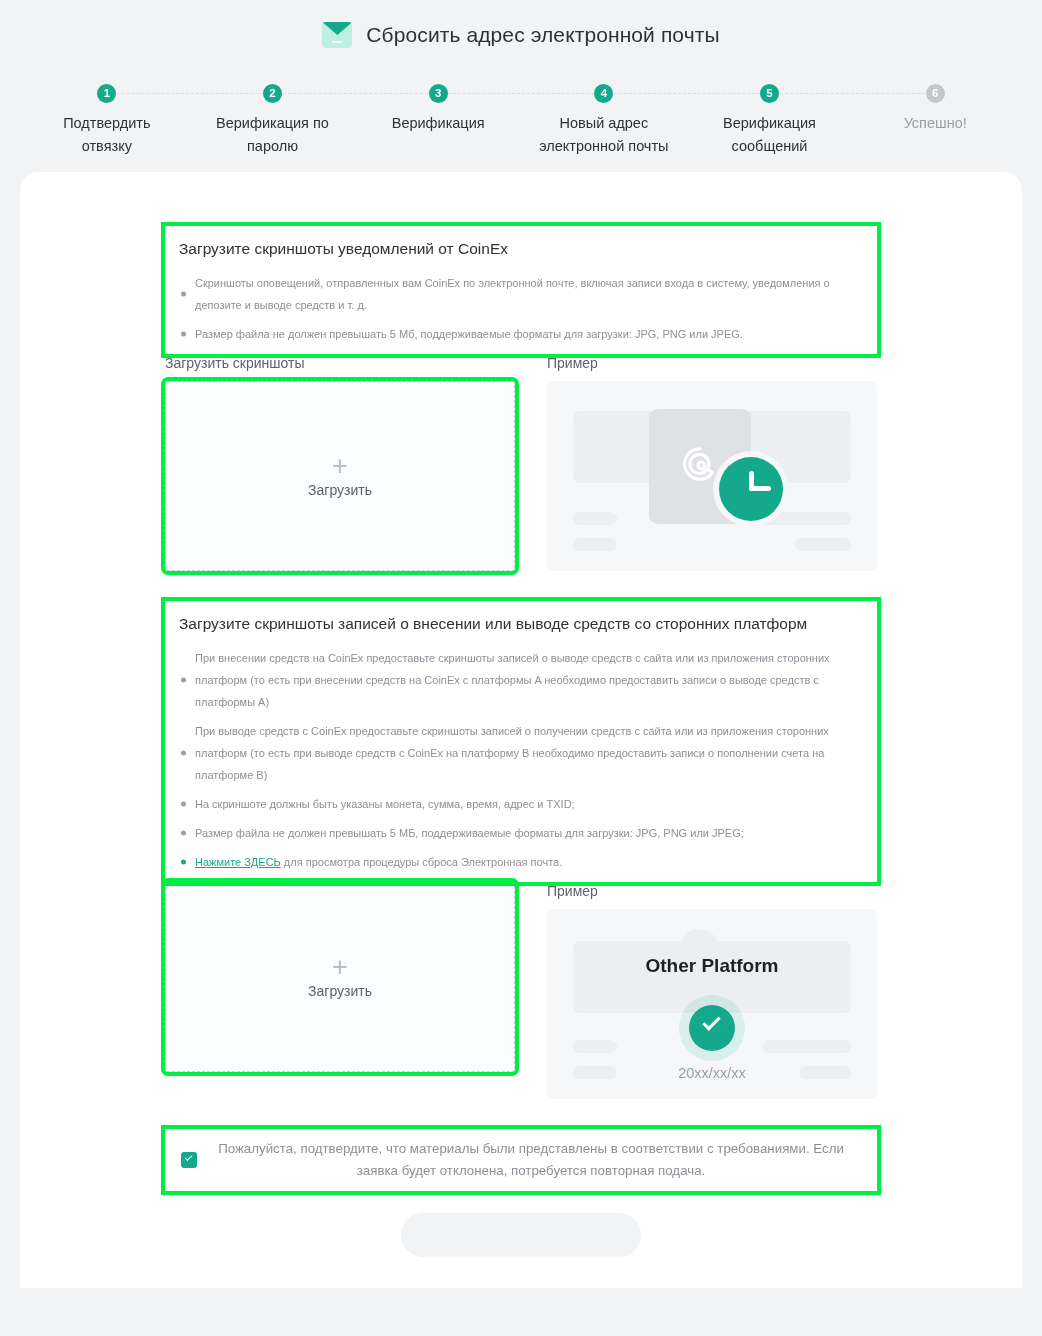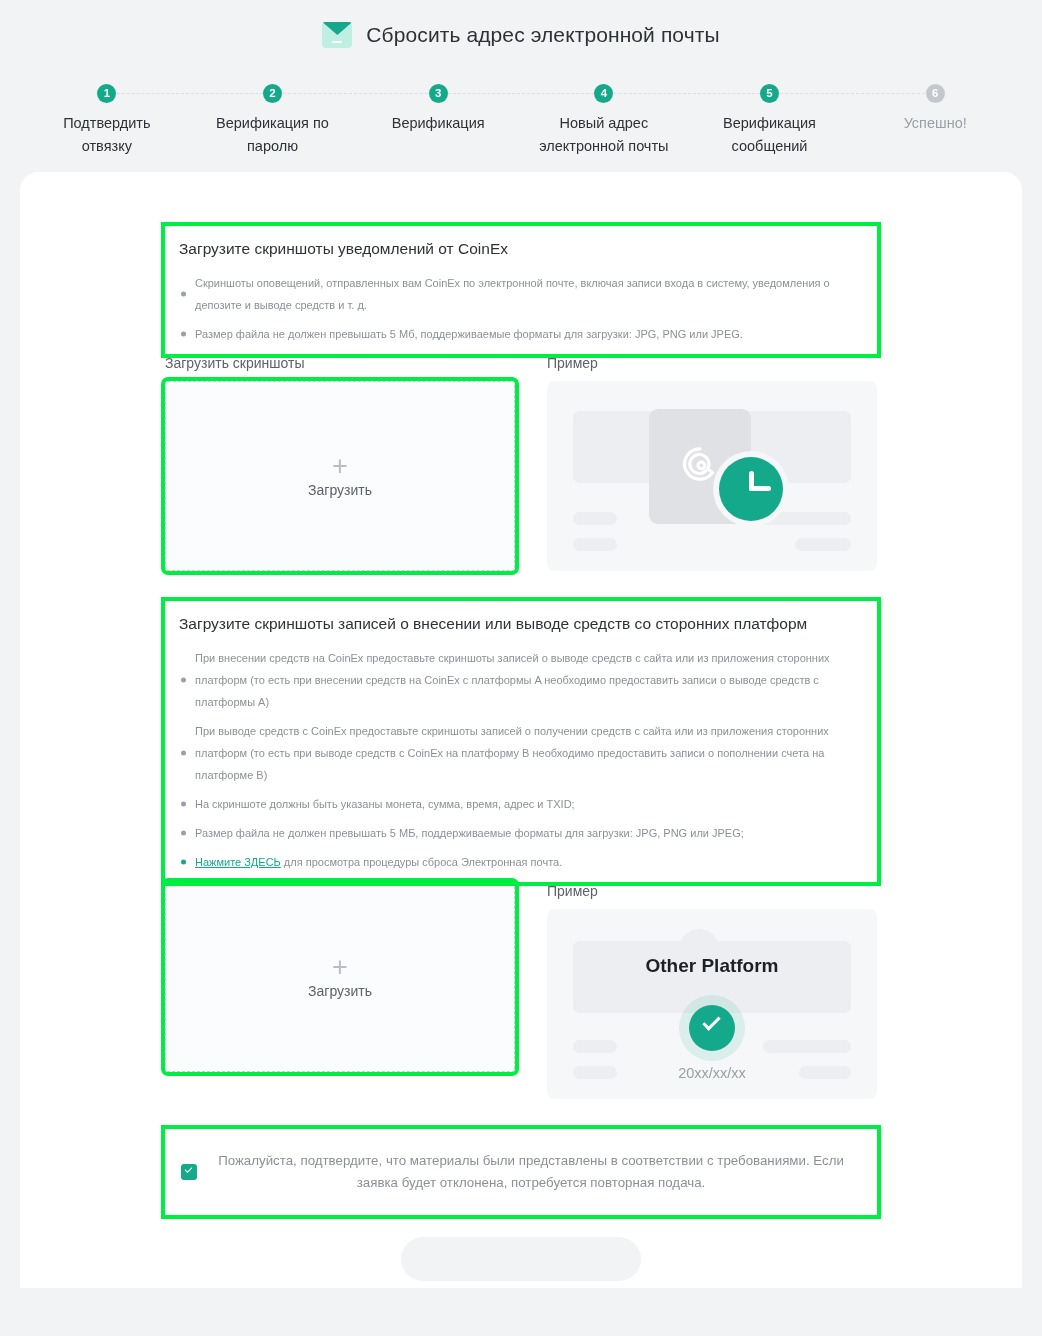--- a/index.html
+++ b/index.html
@@ -242,21 +242,21 @@
     text-align: center;
     font-size: 14.5px; color: #9aa0a6;
     z-index: 3;
   }
 
   
   .confirm-wrap {
     margin-top: 30px;
     display: flex;
     align-items: center;
-    padding: 21px 16px;
+    padding: 9px 16px;
     gap: 4px;
   }
   .checkbox {
     width: 16px; height: 16px;
     border-radius: 3px;
     background: #14a98b;
     flex: 0 0 auto;
     position: relative;
   }
   .checkbox .tick {

